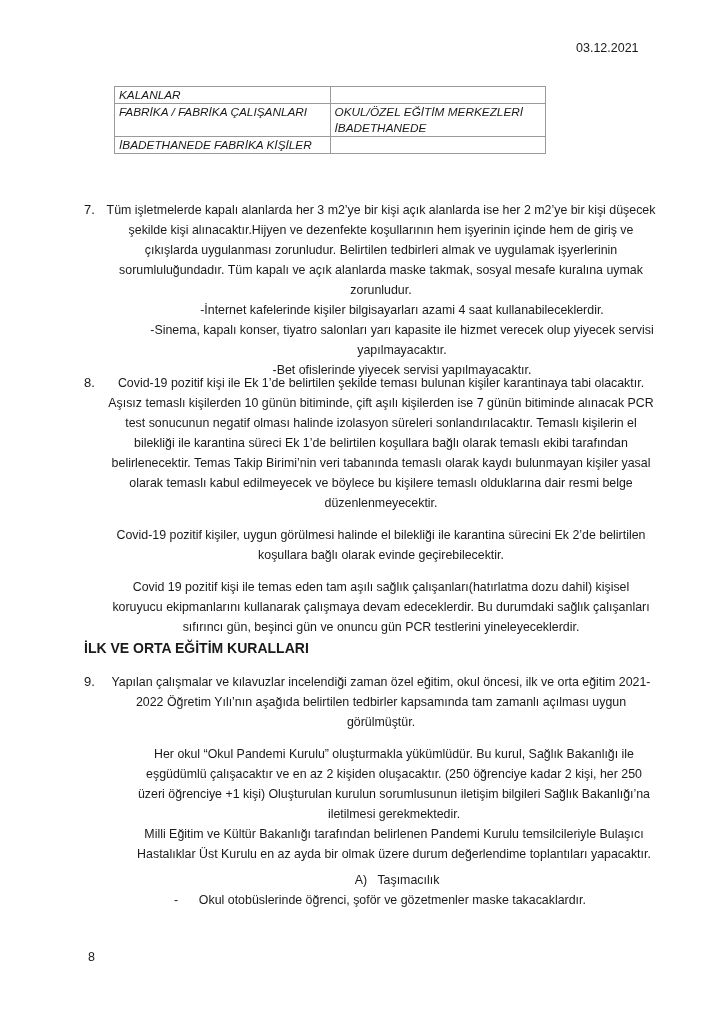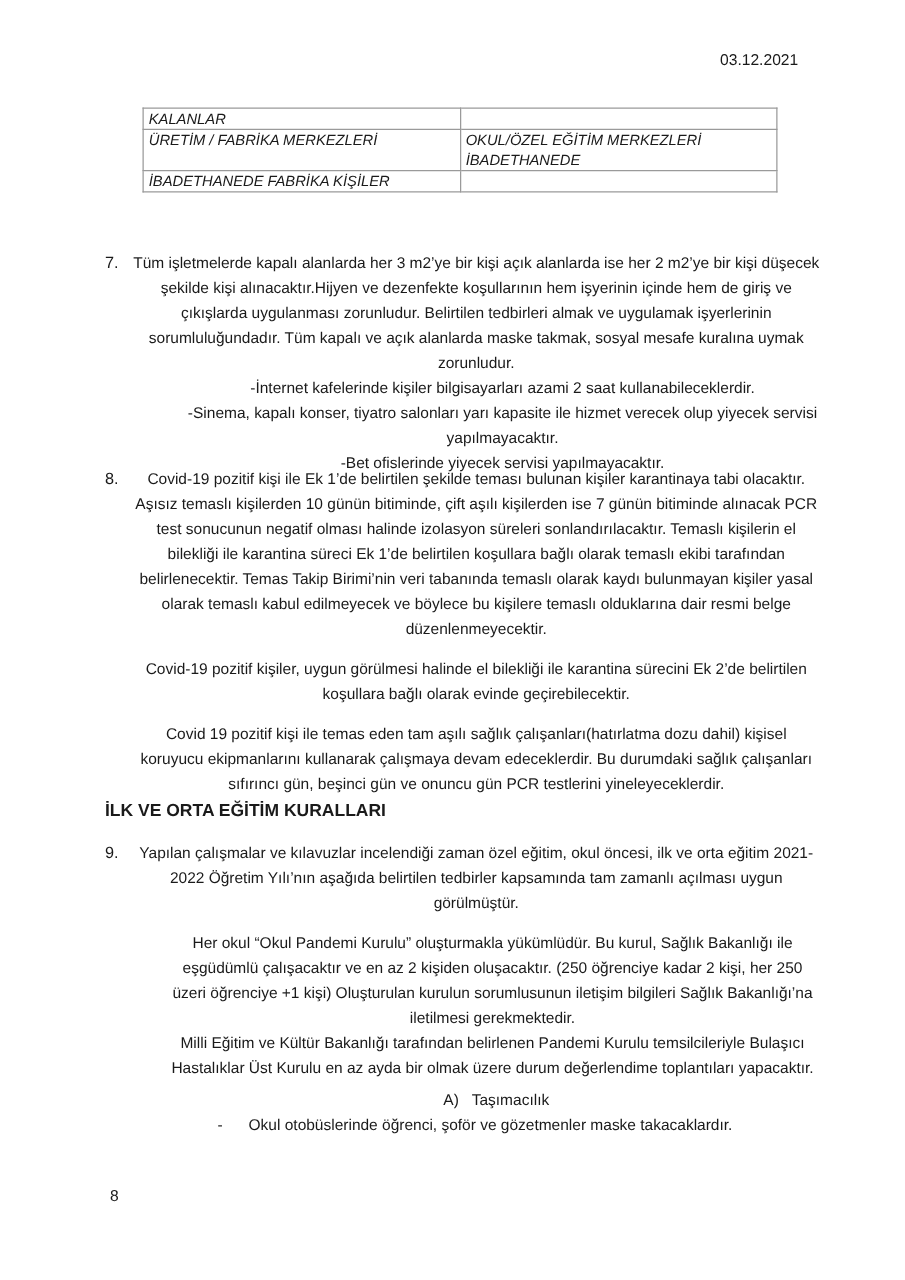--- a/index.html
+++ b/index.html
@@ -3,21 +3,21 @@
 <meta charset="utf-8">
 <style>
   html, body { margin: 0; padding: 0; background: #ffffff; }
   body {
     width: 724px; height: 1024px; position: relative; overflow: hidden;
     font-family: "Liberation Sans", sans-serif; color: #1a1a1a;
     font-size: 12.4px;
   }
   .date { position: absolute; top: 41px; left: 576px; font-size: 12.5px; }
   table.cats {
-    position: absolute; top: 86px; left: 114px; width: 508px;
+    position: absolute; top: 86px; left: 114px; width: 432px;
     border-collapse: collapse; font-style: italic; font-size: 11.8px;
   }
   table.cats td {
     border: 1px solid #9a9a9a; padding: 0 4px; vertical-align: top;
     line-height: 16px; width: 50%;
   }
   .item { position: absolute; left: 84px; width: 572px; line-height: 20px; }
   .item .num { position: absolute; left: 0; top: 0; width: 22px; font-size: 13px; }
   .item .txt { margin-left: 22px; }
   .justify { text-align: justify; }
@@ -31,35 +31,35 @@
 
 <div class="date">03.12.2021</div>
 
 <table class="cats">
   <tbody>
       <tr>
     <td>KALANLAR</td>
     <td></td>
   </tr>
   <tr>
-    <td>ÜRETİM / FABRİKA MERKEZLERİ</td>
+    <td>FABRİKA / FABRİKA ÇALIŞANLARI</td>
     <td>OKUL/ÖZEL EĞİTİM MERKEZLERİ İBADETHANEDE</td>
   </tr>
   <tr>
     <td>İBADETHANEDE FABRİKA KİŞİLER</td>
     <td></td>
   </tr>
 </tbody>
   </table>
 
 <div class="item" style="top:200px;">
   <span class="num">7.</span>
   <div class="txt">
     <p>Tüm işletmelerde kapalı alanlarda her 3 m2’ye bir kişi açık alanlarda ise her 2 m2’ye bir kişi düşecek şekilde kişi alınacaktır.Hijyen ve dezenfekte koşullarının hem işyerinin içinde hem de giriş ve çıkışlarda uygulanması zorunludur. Belirtilen tedbirleri almak ve uygulamak işyerlerinin sorumluluğundadır. Tüm kapalı ve açık alanlarda maske takmak, sosyal mesafe kuralına uymak zorunludur.</p>
-    <p class="sub">-İnternet kafelerinde kişiler bilgisayarları azami 2 saat kullanabileceklerdir.</p>
+    <p class="sub">-İnternet kafelerinde kişiler bilgisayarları azami 4 saat kullanabileceklerdir.</p>
     <p class="sub">-Sinema, kapalı konser, tiyatro salonları yarı kapasite ile hizmet verecek olup yiyecek servisi yapılmayacaktır.</p>
     <p class="sub">-Bet ofislerinde yiyecek servisi yapılmayacaktır.</p>
   </div>
 </div>
 
 <div class="item" style="top:373px;">
   <span class="num">8.</span>
   <div class="txt justify">
     <p>Covid-19 pozitif kişi ile Ek 1’de belirtilen şekilde teması bulunan kişiler karantinaya tabi olacaktır. Aşısız temaslı kişilerden 10 günün bitiminde, çift aşılı kişilerden ise 7 günün bitiminde alınacak PCR test sonucunun negatif olması halinde izolasyon süreleri sonlandırılacaktır. Temaslı kişilerin el bilekliği ile karantina süreci Ek 1’de belirtilen koşullara bağlı olarak temaslı ekibi tarafından belirlenecektir. Temas Takip Birimi’nin veri tabanında temaslı olarak kaydı bulunmayan kişiler yasal olarak temaslı kabul edilmeyecek ve böylece bu kişilere temaslı olduklarına dair resmi belge düzenlenmeyecektir.</p>
     <p style="margin-top:12px;">Covid-19 pozitif kişiler, uygun görülmesi halinde el bilekliği ile karantina sürecini Ek 2’de belirtilen koşullara bağlı olarak evinde geçirebilecektir.</p>

